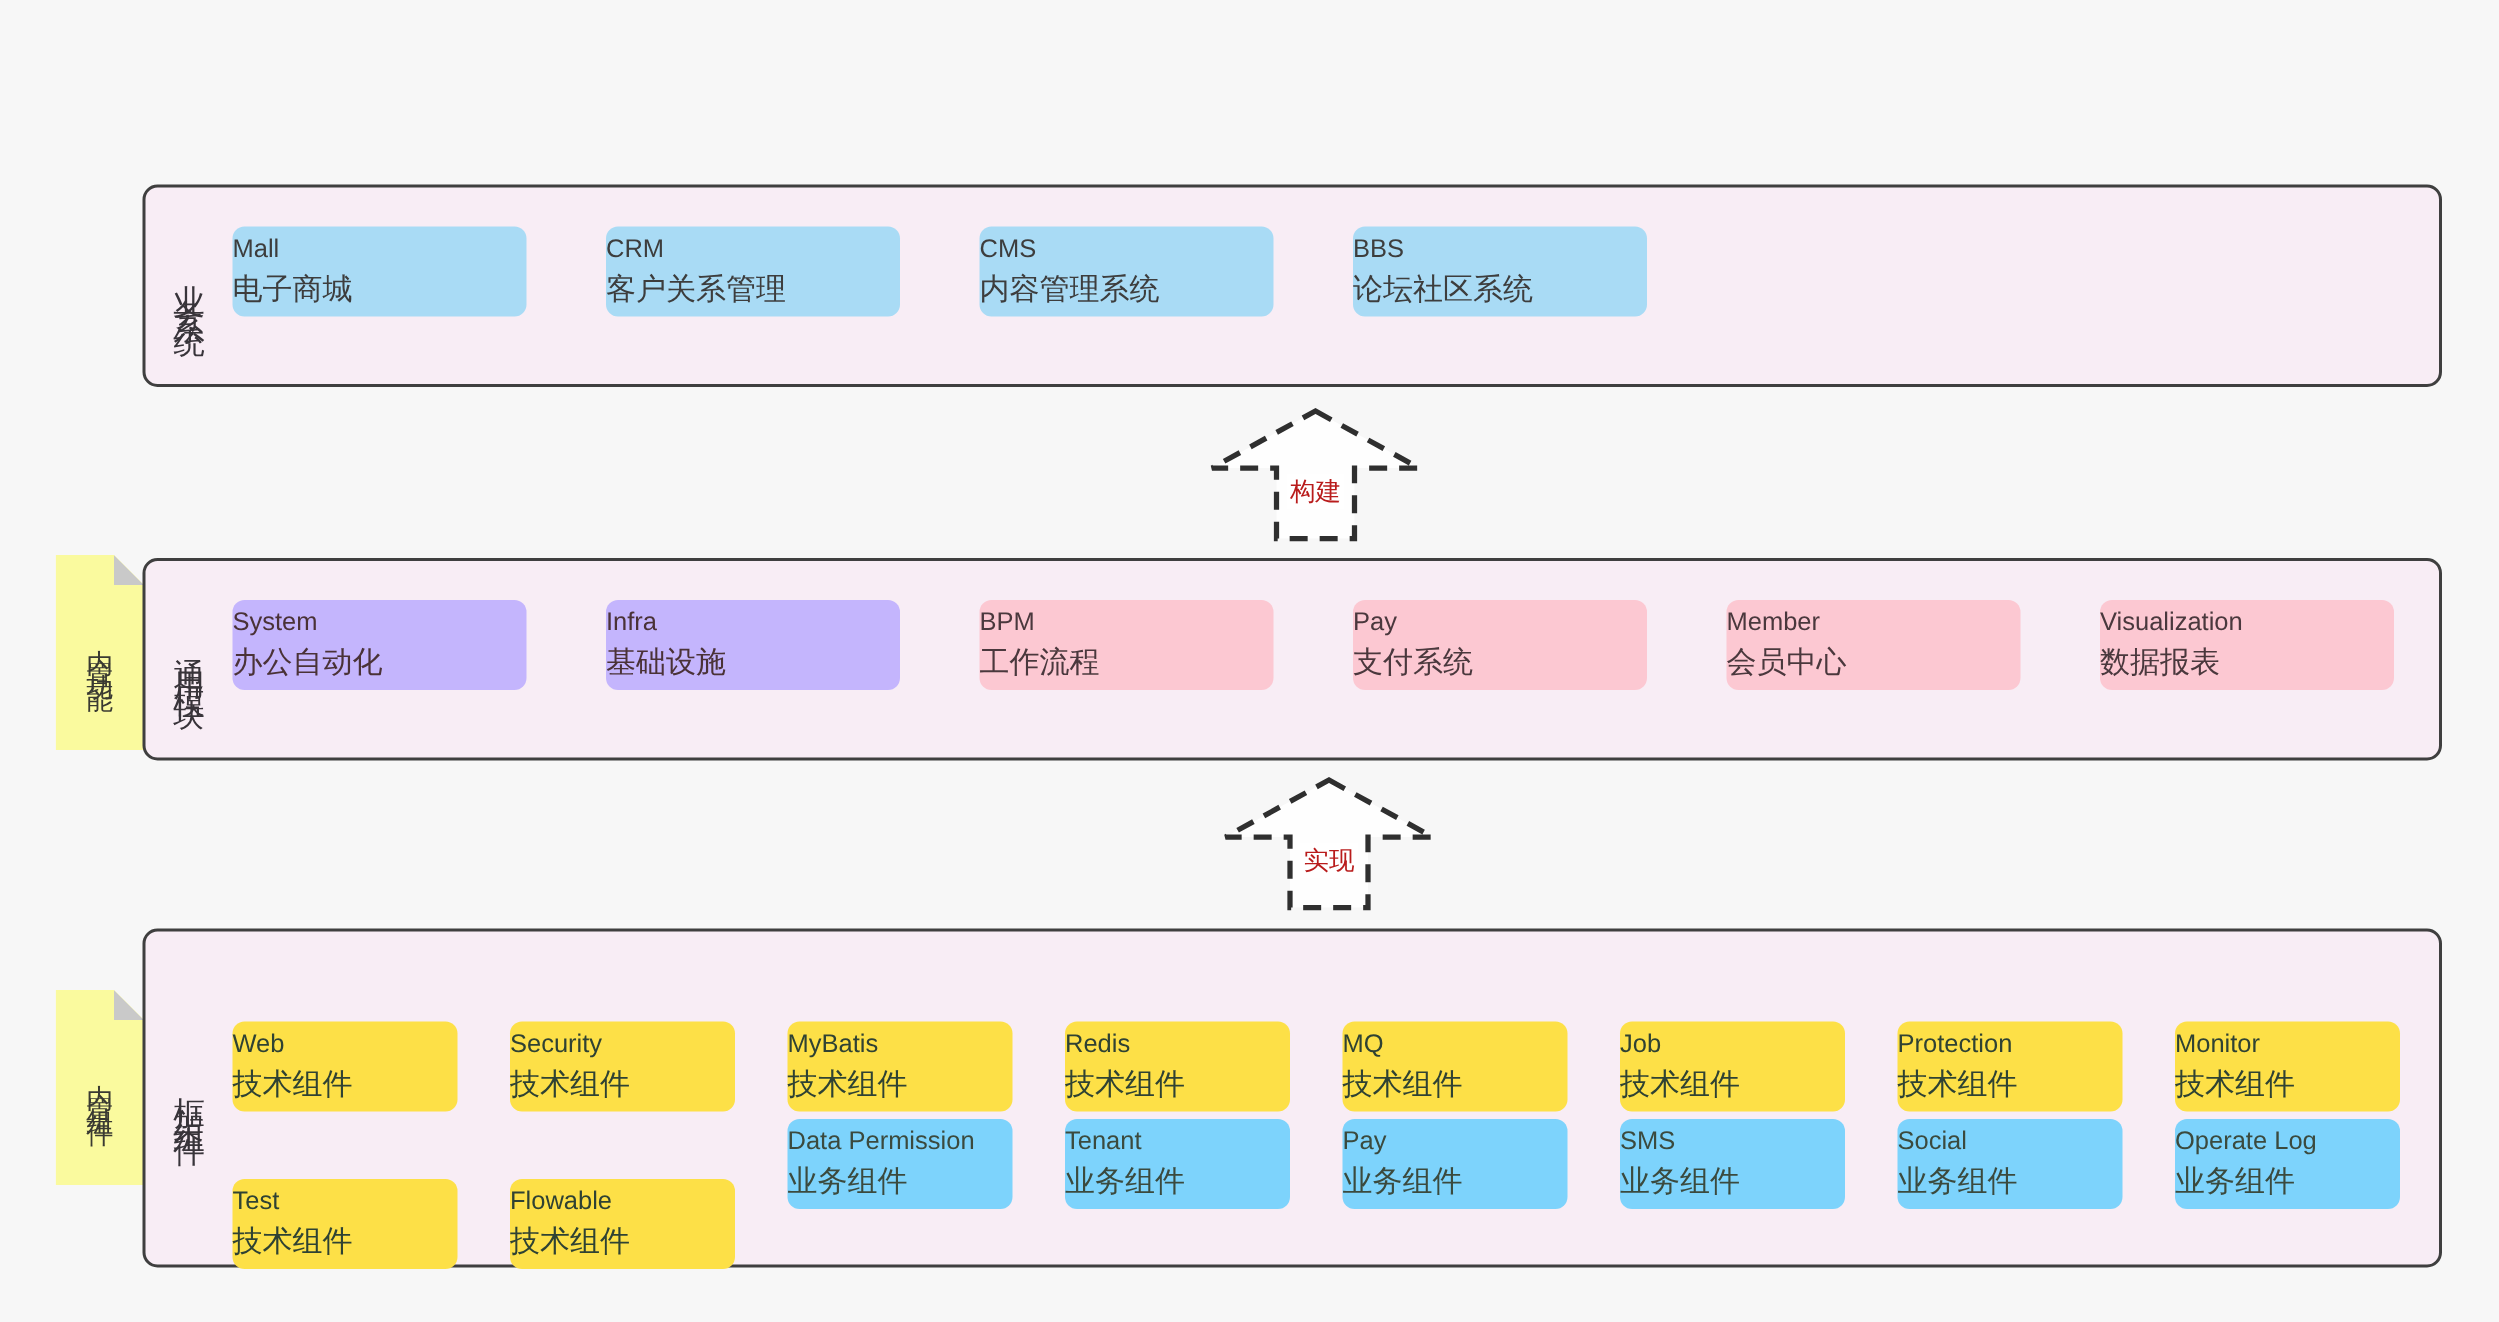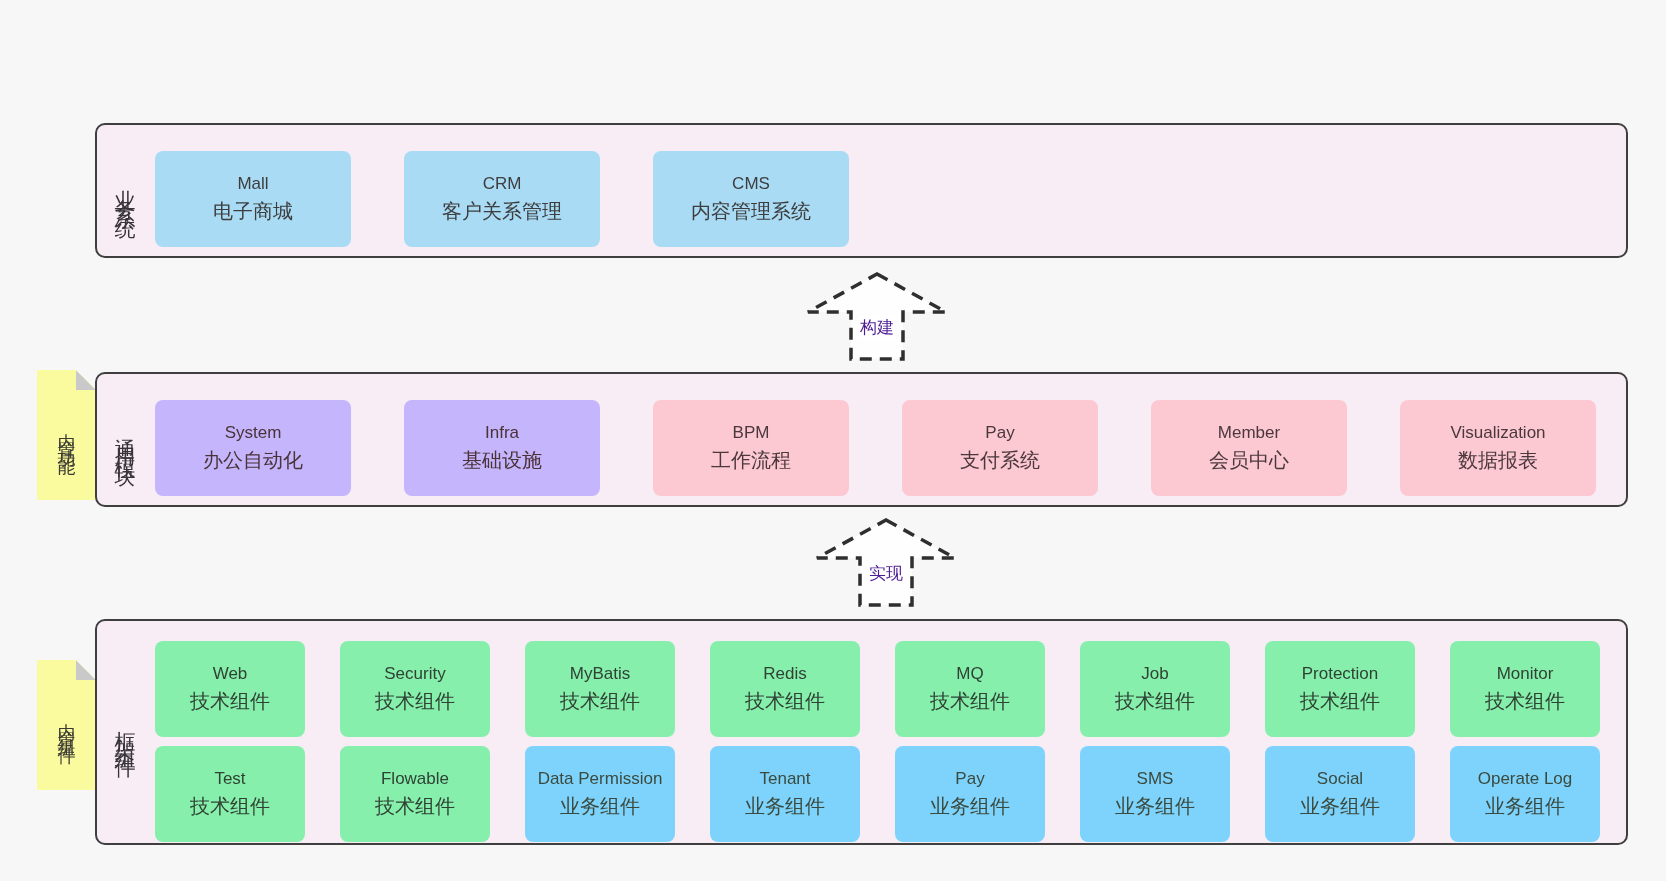--- a/index.html
+++ b/index.html
@@ -9,45 +9,45 @@
   .band{position:absolute;left:95px;width:1529px;background:#f8edf5;
         border:2px solid #3f3f3f;border-radius:10px;z-index:2;}
   .band-label{position:absolute;left:14px;top:0;bottom:0;display:flex;align-items:center;}
   .band-label span{writing-mode:vertical-rl;text-orientation:upright;
         font-size:21px;letter-spacing:9px;color:#38343a;}
 
   .row{position:absolute;display:flex;}
   .row-6{left:58px;gap:53px;}
   .row-8{left:58px;gap:35px;}
 
-  .box{height:96px;border-radius:8px;display:flex;flex-direction:column;
-       align-items:center;justify-content:center;text-align:center;
+  .box{height:60px;border-radius:8px;display:flex;flex-direction:column;
+       align-items:flex-start;justify-content:center;text-align:center;
        color:#3d3d3d;line-height:1.45;}
   .box-6{width:196px;}
   .box-8{width:150px;}
   .box .t{font-size:17px;}
   .box .s{font-size:20px;}
   .blue{background:#a9dbf5;}
   .red{background:#c4b5fd;color:#4a3237;}
   .pink{background:#fcc8d2;color:#4a383d;}
-  .green{background:#86efac;color:#2f4233;}
+  .green{background:#fde047;color:#2f4233;margin-top:40px;}
   .light_green{background:#7dd3fc;color:#3b4a3e;}
 
   .note{position:absolute;left:37px;width:59px;background:#fafa9e;z-index:1;
         clip-path:polygon(0 0,calc(100% - 20px) 0,100% 20px,100% 100%,0 100%);
         display:flex;align-items:center;justify-content:center;}
   .note span{writing-mode:vertical-rl;text-orientation:upright;
         font-size:18px;letter-spacing:8px;color:#3a3a32;}
   .fold{position:absolute;top:0;right:0;width:20px;height:20px;background:#c9c9c9;
         clip-path:polygon(0 0,100% 100%,0 100%);}
 
   .arrow{position:absolute;width:142px;height:90px;z-index:1;}
   .arrow svg{position:absolute;left:0;top:0;}
   .arrow-label{position:absolute;left:50%;top:44px;transform:translateX(-50%);
-        background:#ffffff;padding:0 2px;font-size:17px;color:#4c1d95;white-space:nowrap;z-index:3;}
+        background:#ffffff;padding:0 2px;font-size:17px;color:#b91c1c;white-space:nowrap;z-index:3;}
 </style>
 </head>
 <body>
 
 <div id="stage">
 
   <div class="band" style="top:123px;height:131px;">
     <div class="band-label">
       <span>业务系统</span>
     </div>
@@ -56,20 +56,24 @@
         <span class="t">Mall</span>
         <span class="s">电子商城</span>
       </div>
       <div class="box box-6 blue">
         <span class="t">CRM</span>
         <span class="s">客户关系管理</span>
       </div>
       <div class="box box-6 blue">
         <span class="t">CMS</span>
         <span class="s">内容管理系统</span>
+      </div>
+      <div class="box box-6 blue">
+        <span class="t">BBS</span>
+        <span class="s">论坛社区系统</span>
       </div>
     </div>
   </div>
 
   <div class="arrow" style="left:806px;top:272px;">
     <svg width="142" height="90" viewBox="0 0 142 90">
       <polygon points="71,2 140,40 97,40 97,87 45,87 45,40 2,40" fill="#fefefe" stroke="#2f2f2f" stroke-width="3.5" stroke-dasharray="12 8"></polygon>
     </svg>
     <div class="arrow-label">构建</div>
   </div>

